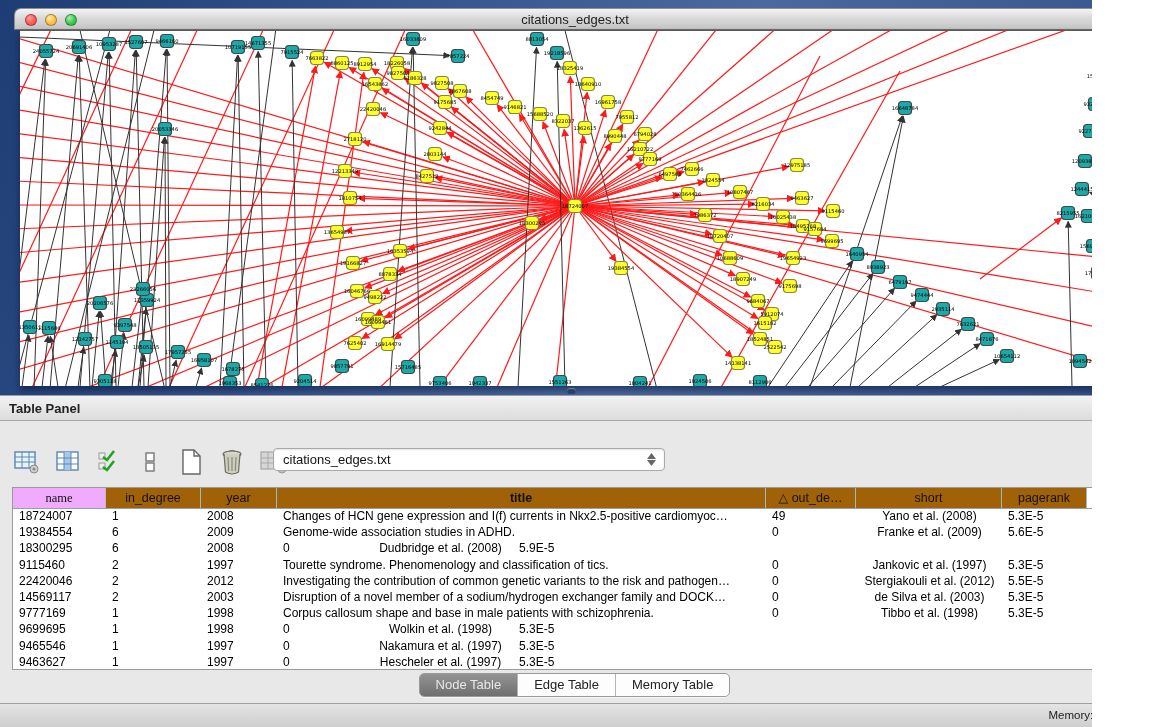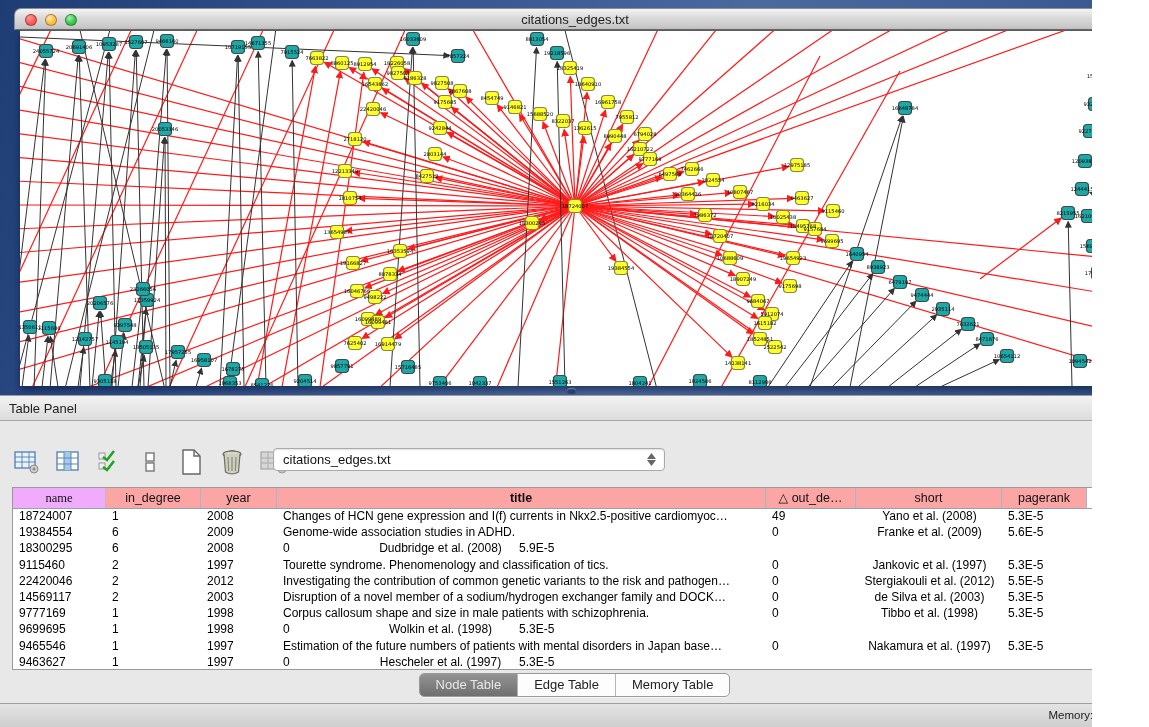--- a/index.html
+++ b/index.html
@@ -18,37 +18,37 @@
   .light.yellow{background:radial-gradient(circle at 35% 30%,#ffe9a8,#fdbc40 60%);}
   .light.green{background:radial-gradient(circle at 35% 30%,#a5efa9,#33c748 60%);}
   .canvas-wrap{position:absolute;left:20px;top:30px;width:1113px;height:355px;background:#fff;
                box-shadow:0 4px 7px rgba(0,10,40,.5);border-top:1px solid #5a5a5a;box-sizing:content-box;}
   .canvas-wrap svg{display:block;}
   .splitter-dimple{position:absolute;left:567px;top:388px;width:9px;height:6px;border-radius:3px;
                    background:#27406f;box-shadow:inset 0 1px 1px rgba(255,255,255,.35);}
   
   .tp-header{position:absolute;left:0;top:395px;width:1149px;height:26px;box-sizing:border-box;
              background:linear-gradient(#f2f2f2,#dcdcdc);border-top:1px solid #9d9d9d;border-bottom:1px solid #a6a6a6;}
-  .tp-title{position:absolute;left:9px;top:5px;font-size:13px;color:#222;}
+  .tp-title{position:absolute;left:9px;top:5px;font-size:13px;color:#222;font-weight:bold;}
   .tp-float{position:absolute;right:40px;top:5px;width:17px;height:16px;cursor:pointer;}
   .tp-close{position:absolute;right:14px;top:5px;width:15px;height:15px;cursor:pointer;}
   .tp-body{position:absolute;left:0;top:421px;width:1149px;height:282px;background:#e8e8e8;}
   .toolbar{position:absolute;left:12px;top:25px;height:32px;display:flex;align-items:center;gap:11px;}
   .tool{width:30px;height:28px;display:flex;align-items:center;justify-content:center;cursor:pointer;}
   .combo{position:absolute;left:273px;top:27px;width:392px;height:23px;background:#fff;
          border:1px solid #a9a9a9;border-radius:4px;box-sizing:border-box;cursor:pointer;
          display:flex;align-items:center;box-shadow:inset 0 1px 2px rgba(0,0,0,.12);}
   .combo-text{flex:1;font-size:13px;color:#111;padding-left:9px;white-space:nowrap;overflow:hidden;}
   .combo-arrows{width:18px;display:flex;flex-direction:column;align-items:center;gap:1px;padding-right:4px;}
   
   .tbl{position:absolute;left:12px;top:66px;width:1128px;height:183px;background:#fff;
        border:1px solid #9a9a9a;box-sizing:border-box;overflow:hidden;}
   .tbl-head{display:flex;height:20px;border-bottom:1px solid #8fa4b2;}
   .th{box-sizing:border-box;height:20px;font-size:12.5px;color:#111;text-align:center;line-height:20px;
-      background:#fca5a5;border-right:1px solid #9fb9c9;overflow:hidden;white-space:nowrap;cursor:pointer;}
+      background:#a16207;border-right:1px solid #9fb9c9;overflow:hidden;white-space:nowrap;cursor:pointer;}
   .th.key{background:#f0abfc;border-right:1px solid #bbb;font-family:Liberation Serif, serif;}
   .th.filler{background:#fff;border-right:none;flex:1;cursor:default;}
   .tbl-rows{position:absolute;left:0;top:20px;right:15px;bottom:0;overflow:hidden;}
   .tr{display:flex;height:16.2px;cursor:pointer;}
   .td{box-sizing:border-box;font-size:12px;color:#000;padding:1px 5px 0 6px;white-space:nowrap;overflow:hidden;}
   .td.c-short{text-align:center;}
   .vscroll{position:absolute;right:0;top:20px;bottom:0;width:15px;background:#f4f4f4;border-left:1px solid #c6c6c6;}
   .vthumb{position:absolute;left:2px;top:2px;width:10px;height:48px;border-radius:6px;
           background:linear-gradient(90deg,#cdcdcd,#a8a8a8);border:1px solid #979797;cursor:pointer;}
   
@@ -680,38 +680,37 @@
             <div class="td" style="width: 76px;">2003</div>
             <div class="td" style="width: 489px;">Disruption of a novel member of a sodium/hydrogen exchanger family and DOCK…</div>
             <div class="td" style="width: 90px;">0</div>
             <div class="td c-short" style="width: 146px;">de Silva et al. (2003)</div>
             <div class="td" style="width: 85px;">5.3E-5</div>
           </div>
           <div class="tr">
             <div class="td" style="width: 93px;">9777169</div>
             <div class="td" style="width: 95px;">1</div>
             <div class="td" style="width: 76px;">1998</div>
-            <div class="td" style="width: 489px;">Corpus callosum shape and size in male patients with schizophrenia.</div>
+            <div class="td" style="width: 489px;">Corpus callosum shape and base in male patients with schizophrenia.</div>
             <div class="td" style="width: 90px;">0</div>
             <div class="td c-short" style="width: 146px;">Tibbo et al. (1998)</div>
             <div class="td" style="width: 85px;">5.3E-5</div>
           </div>
           <div class="tr">
             <div class="td" style="width: 93px;">9699695</div>
             <div class="td" style="width: 95px;">1</div>
             <div class="td" style="width: 76px;">1998</div>
             <div class="td" style="width: 90px;">0</div>
             <div class="td c-short" style="width: 146px;">Wolkin et al. (1998)</div>
             <div class="td" style="width: 85px;">5.3E-5</div>
           </div>
           <div class="tr">
             <div class="td" style="width: 93px;">9465546</div>
             <div class="td" style="width: 95px;">1</div>
             <div class="td" style="width: 76px;">1997</div>
-            <div class="td" style="width: 489px;">Estimation of the future numbers of patients with mental disorders in Japan base…</div>
             <div class="td" style="width: 90px;">0</div>
             <div class="td c-short" style="width: 146px;">Nakamura et al. (1997)</div>
             <div class="td" style="width: 85px;">5.3E-5</div>
           </div>
           <div class="tr">
             <div class="td" style="width: 93px;">9463627</div>
             <div class="td" style="width: 95px;">1</div>
             <div class="td" style="width: 76px;">1997</div>
             <div class="td" style="width: 90px;">0</div>
             <div class="td c-short" style="width: 146px;">Hescheler et al. (1997)</div>

